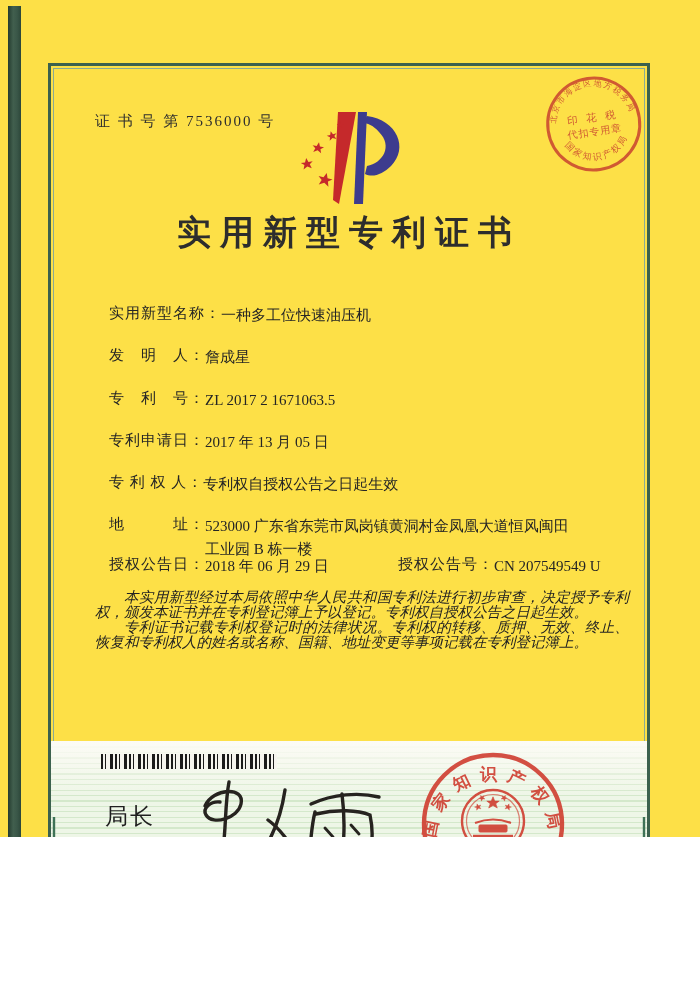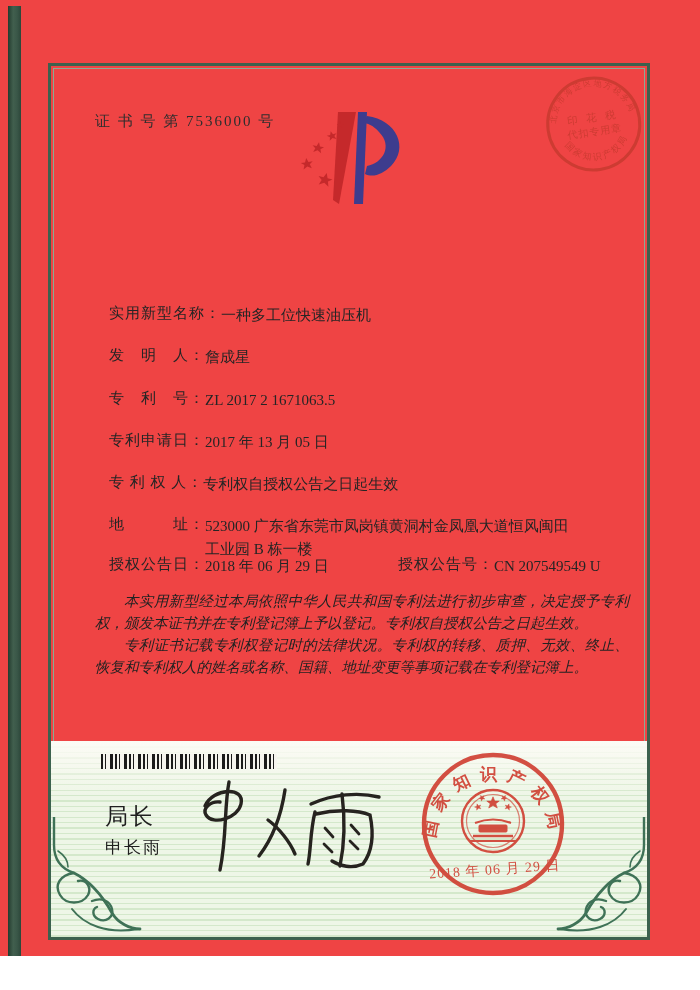--- a/index.html
+++ b/index.html
@@ -1,32 +1,32 @@
 <!DOCTYPE html>
 <html><head>
 <meta charset="utf-8">
 <style>
   html,body{margin:0;padding:0;}
   body{width:700px;height:990px;background:#ffffff;font-family:"Liberation Serif","DejaVu Serif",serif;}
-  .paper{position:relative;width:700px;height:956px;background:#ef4444;overflow:hidden;}
+  .paper{position:relative;width:700px;height:837px;background:#fde047;overflow:hidden;}
   .spine{position:absolute;left:8px;top:6px;width:13px;height:974px;
          background:linear-gradient(90deg,#243c2f,#47655290 40%,#3a564735,#2c4739);
          background-color:#3a5748;}
   .frame{position:absolute;left:48px;top:63px;width:602px;height:877px;border:3px solid #3c614e;box-sizing:border-box;}
   .frame-inner{position:absolute;inset:2px;border:1px solid #8aab93;pointer-events:none;}
   .cert-no{position:absolute;left:44px;top:46px;font-size:15px;letter-spacing:2px;color:#2e2e2e;}
   .logo{position:absolute;left:242px;top:44px;}
   .title{position:absolute;left:0;top:144px;width:100%;text-align:center;
          font-size:34px;font-weight:700;letter-spacing:9px;color:#2d2d2d;white-space:nowrap;}
   .fields{position:absolute;left:44px;width:548px;font-size:15px;color:#252525;}
   .frow{position:absolute;left:0;white-space:nowrap;margin-left:14px;}
   .frow .lbl{letter-spacing:1px;}
   .frow .val{white-space:pre-line;display:inline-block;vertical-align:top;line-height:23px;}
   .grant-right{position:absolute;left:289px;top:0;white-space:nowrap;text-align:center;}
-  .body-text{position:absolute;left:44px;top:524px;width:534px;font-size:14.5px;line-height:22px;
+  .body-text{position:absolute;left:44px;top:524px;width:534px;font-size:14.5px;line-height:15px;
              color:#222;text-align:justify;font-style:italic;}
   .body-text p{margin:0;text-indent:2em;}
   .band{position:absolute;left:0;right:0;bottom:0;height:196px;
         background-image:
           linear-gradient(to bottom,#fcfbf5 0px,rgba(252,251,245,0) 55px),
           repeating-linear-gradient(to bottom,#d4e8cb 0 1.3px,#eef6e7 1.3px 5.4px);}
   .barcode{position:absolute;left:50px;top:688px;width:176px;height:15px;
         background:repeating-linear-gradient(90deg,#1b1b1b 0 2px,#f5f4ee 2px 4px,#1b1b1b 4px 5px,#f5f4ee 5px 9px,#1b1b1b 9px 12px,#f5f4ee 12px 14px);}
   .director-title{position:absolute;left:54px;top:735px;font-size:23px;color:#1f1f1f;letter-spacing:2px;}
   .director-name{position:absolute;left:54px;top:770px;font-size:17px;color:#1f1f1f;letter-spacing:2px;}
@@ -78,20 +78,21 @@
           <textPath href="#taxTop" startOffset="50%" text-anchor="middle">北京市海淀区地方税务局</textPath>
         </text>
         <text x="60" y="57" font-size="10.5" letter-spacing="3" fill="#c5392e" text-anchor="middle">印 花 税</text>
         <text x="60" y="71" font-size="10" letter-spacing="1" fill="#c5392e" text-anchor="middle">代扣专用章</text>
         <text font-size="9" fill="#c5392e" letter-spacing="2">
           <textPath href="#taxBottom" startOffset="50%" text-anchor="middle">国家知识产权局</textPath>
         </text>
       </svg>
     </div>
 
+    <div class="title">实用新型专利证书</div>
 
     <div class="fields">
       <div class="frow" style="top:238px">
         <span class="lbl">实用新型名称：</span><span class="val">一种多工位快速油压机</span>
       </div>
       <div class="frow" style="top:280px">
         <span class="lbl">发　明　人：</span><span class="val">詹成星</span>
       </div>
       <div class="frow" style="top:323px">
         <span class="lbl">专　利　号：</span><span class="val">ZL 2017 2 1671063.5</span>

